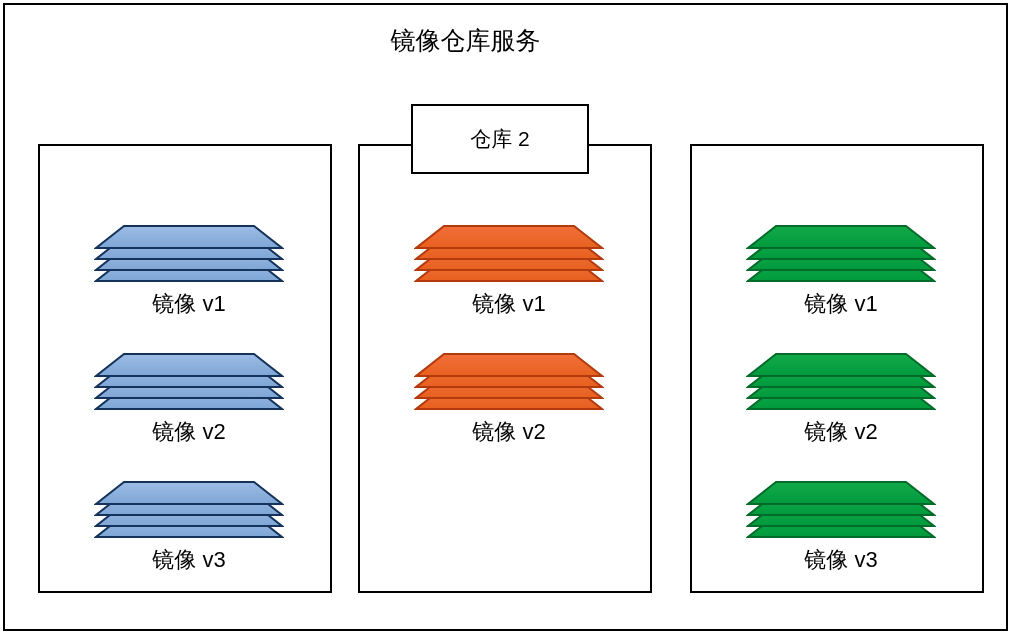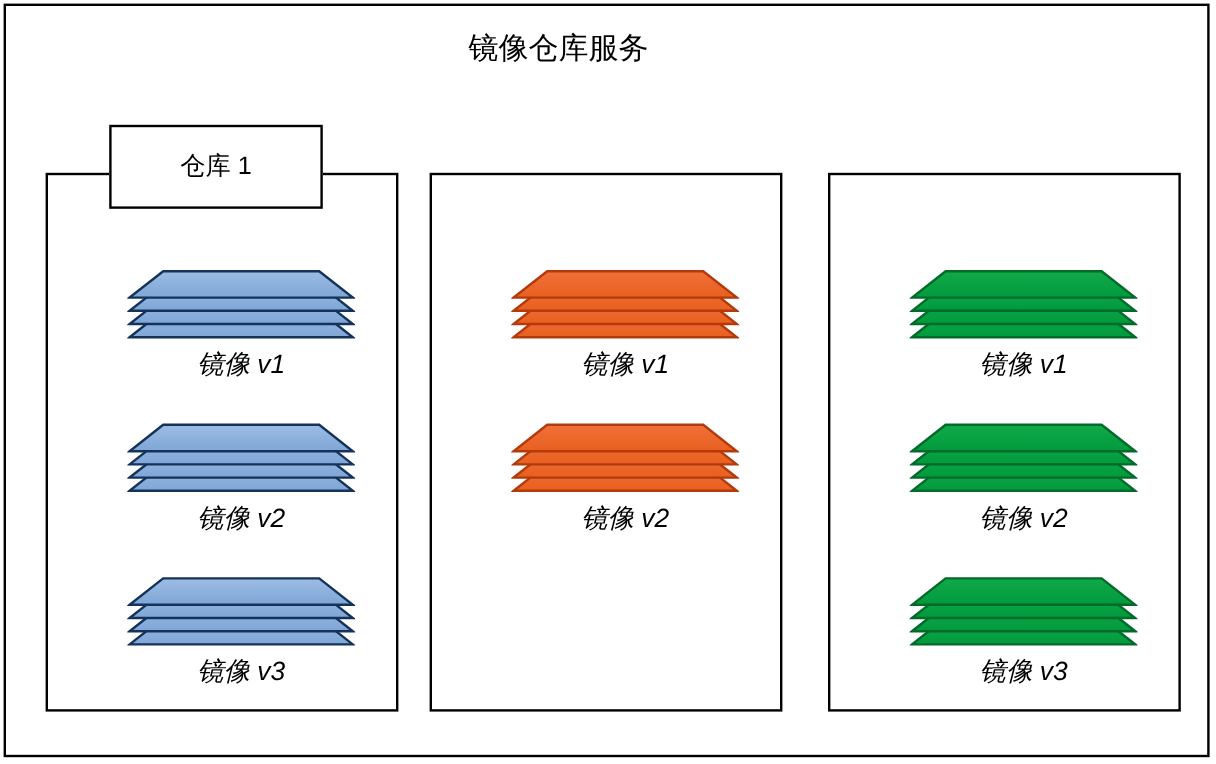--- a/index.html
+++ b/index.html
@@ -78,25 +78,24 @@
   .repo-header-label {
     font-size: 21px;
     color: #000000;
     line-height: 26px;
     white-space: nowrap;
   }
 
   
   .image-list {
     position: absolute;
-    left: 16px;
+    left: 4px;
     top: 0;
     width: 294px;
     height: 449px;
-    font-style: italic;
   }
   .image-item {
     position: absolute;
     left: 0;
     width: 294px;
     height: 140px;
   }
   .image-item.slot-0 { top: 80px; }
   .image-item.slot-1 { top: 208px; }
   .image-item.slot-2 { top: 336px; }
@@ -136,23 +135,20 @@
 <body>
 
 <div id="canvas">
 
   <div class="outer-frame"></div>
 
   <div class="page-title">镜像仓库服务</div>
 
   <div class="repo-group col-1">
     <div class="repo-body"></div>
-    <div class="repo-header">
-      <span class="repo-header-label">仓库 1</span>
-    </div>
     <div class="image-list">
         <div class="image-item slot-0">
           <div class="stack">
             <div class="layer layer-0">
               <svg viewBox="0 0 190 26" preserveAspectRatio="none">
                 <defs>
                   <linearGradient id="g0" x1="0" y1="0" x2="0" y2="1">
                     <stop offset="0%" stop-color="#9CBCE4"></stop>
                     <stop offset="100%" stop-color="#7FA6D6"></stop>
                   </linearGradient>
@@ -292,20 +288,23 @@
               </svg>
             </div>
           </div>
           <div class="image-caption">镜像 v3</div>
         </div>
       </div>
   </div>
 
   <div class="repo-group col-2">
     <div class="repo-body"></div>
+    <div class="repo-header">
+      <span class="repo-header-label">仓库 2</span>
+    </div>
     <div class="image-list">
         <div class="image-item slot-0">
           <div class="stack">
             <div class="layer layer-0">
               <svg viewBox="0 0 190 26" preserveAspectRatio="none">
                 <defs>
                   <linearGradient id="g12" x1="0" y1="0" x2="0" y2="1">
                     <stop offset="0%" stop-color="#F0703A"></stop>
                     <stop offset="100%" stop-color="#E8601F"></stop>
                   </linearGradient>

